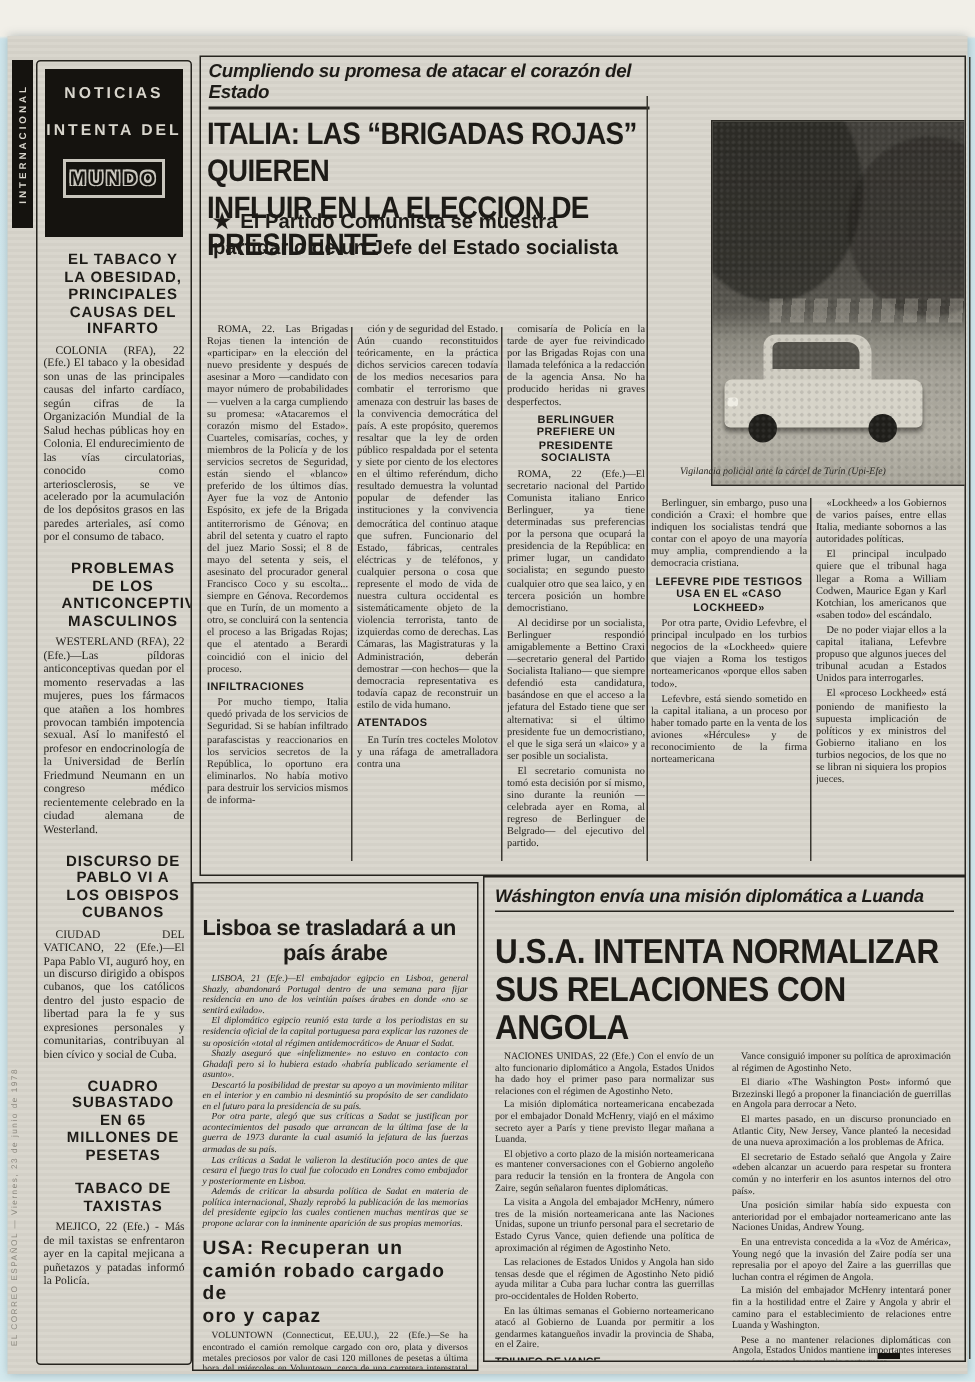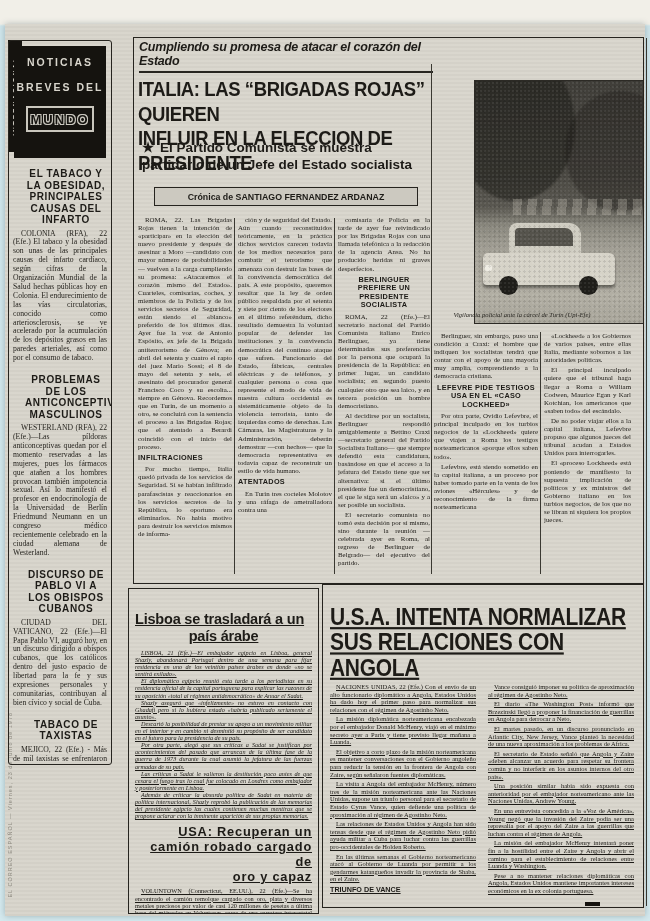--- a/index.html
+++ b/index.html
@@ -23,21 +23,21 @@
     writing-mode:vertical-rl;transform:rotate(180deg);
     color:#d8d5cc;font-family:"Liberation Sans",sans-serif;font-weight:bold;
     font-size:6.5px;letter-spacing:2px;
   }
   .spine-footer{
     position:absolute;left:2px;bottom:18px;writing-mode:vertical-rl;transform:rotate(180deg);
     font-size:5.5px;color:#8d8a80;letter-spacing:1px;font-family:"Liberation Sans",sans-serif;
   }
   
   .sidebar{
-    position:absolute;left:3px;top:16px;width:104px;height:725px;
+    position:absolute;left:19px;top:16px;width:104px;height:870px;
     border:1.5px solid #26241f;border-radius:3px;padding:4px 4px;box-sizing:border-box;overflow:hidden;
   }
   .masthead{
     margin:1px auto 10px auto;width:92px;height:112px;background:#15130f;
     text-align:center;color:#d8d5cc;font-family:"Liberation Sans",sans-serif;font-weight:bold;
     padding-top:10px;box-sizing:border-box;
   }
   .masthead .m-line{font-size:10.5px;letter-spacing:2px;margin-bottom:13px;}
   .mundo-box{
     margin:2px 12px 0 12px;border:2px solid #c9c6bd;padding:2px 0;
@@ -48,21 +48,21 @@
   }
   .brief{margin-bottom:11px;}
   .brief h3{
     margin:0 0 4px 12px;font-family:"Liberation Sans",sans-serif;font-weight:bold;
     font-size:10px;line-height:11.5px;text-align:center;letter-spacing:.6px;
   }
   .brief p{
     margin:0;font-size:7.7px;line-height:8.9px;text-align:justify;text-indent:8px;color:#26241f;
   }
   
-  .nbox{position:absolute;border:1.8px solid #26241f;box-sizing:border-box;background:rgba(255,255,255,0.03);text-decoration:underline;}
+  .nbox{position:absolute;border:1.8px solid #26241f;box-sizing:border-box;background:rgba(255,255,255,0.03);}
   
   .italy{left:128px;top:13px;width:511px;height:547px;overflow:hidden;}
   .it-kicker{
     position:absolute;left:5px;top:2px;width:294px;
     font-family:"Liberation Sans",sans-serif;font-weight:bold;font-style:italic;
     font-size:12.5px;border-bottom:2px solid #26241f;padding-bottom:3px;letter-spacing:-0.2px;
   }
   .it-headline{
     position:absolute;left:4px;top:27px;width:296px;
     font-family:"Liberation Sans",sans-serif;font-weight:bold;font-size:18.5px;line-height:22px;
@@ -140,21 +140,21 @@
   .lis-head{
     margin:0 0 4px 0;font-family:"Liberation Sans",sans-serif;font-weight:bold;
     font-size:14.5px;line-height:17px;letter-spacing:-0.2px;
   }
   .lis-head .hl3{display:block;text-align:center;}
   .lis-pars p{
     margin:0;font-style:italic;font-size:6.2px;line-height:7.1px;text-align:justify;text-indent:6px;
   }
   .truck-head{
     margin:5px 0 3px 0;font-family:"Liberation Sans",sans-serif;font-weight:bold;
-    font-size:12.8px;line-height:15px;text-align:right;letter-spacing:.8px;
+    font-size:12.8px;line-height:15px;text-align:left;letter-spacing:.8px;
   }
   .truck-pars p{margin:0;font-size:6.3px;line-height:7.3px;text-align:justify;text-indent:6px;}
   
   .angola{left:317px;top:560px;width:322px;height:324px;padding:5px 7px;overflow:hidden;}
   .an-kicker{
     font-family:"Liberation Sans",sans-serif;font-weight:bold;font-style:italic;font-size:12px;
     border-bottom:1.5px solid #26241f;padding-bottom:3px;margin-bottom:4px;letter-spacing:-0.2px;
   }
   .an-headline{
     font-family:"Liberation Sans",sans-serif;font-weight:bold;font-size:21px;line-height:23px;
@@ -174,51 +174,51 @@
 <div class="paper">
 
   <div class="spine-bar">
     <span>INTERNACIONAL</span>
   </div>
   <div class="spine-footer">EL CORREO ESPAÑOL — Viernes, 23 de junio de 1978</div>
 
   <aside class="sidebar">
     <div class="masthead">
       <div class="m-line">NOTICIAS</div>
-      <div class="m-line">BREVES DEL</div>
+      <div class="m-line">INTENTA DEL</div>
       <div class="mundo-box">
         <span>MUNDO</span>
       </div>
     </div>
     <section class="brief">
       <h3>EL TABACO Y LA OBESIDAD, PRINCIPALES CAUSAS DEL INFARTO</h3>
       <p>COLONIA (RFA), 22 (Efe.) El tabaco y la obesidad son unas de las principales causas del infarto cardíaco, según cifras de la Organización Mundial de la Salud hechas públicas hoy en Colonia. El endurecimiento de las vías circulatorias, conocido como arteriosclerosis, se ve acelerado por la acumulación de los depósitos grasos en las paredes arteriales, así como por el consumo de tabaco.</p>
     </section>
     <section class="brief">
       <h3>PROBLEMAS DE LOS ANTICONCEPTIVOS MASCULINOS</h3>
       <p>WESTERLAND (RFA), 22 (Efe.)—Las píldoras anticonceptivas quedan por el momento reservadas a las mujeres, pues los fármacos que atañen a los hombres provocan también impotencia sexual. Así lo manifestó el profesor en endocrinología de la Universidad de Berlín Friedmund Neumann en un congreso médico recientemente celebrado en la ciudad alemana de Westerland.</p>
     </section>
     <section class="brief">
       <h3>DISCURSO DE PABLO VI A LOS OBISPOS CUBANOS</h3>
       <p>CIUDAD DEL VATICANO, 22 (Efe.)—El Papa Pablo VI, auguró hoy, en un discurso dirigido a obispos cubanos, que los católicos dentro del justo espacio de libertad para la fe y sus expresiones personales y comunitarias, contribuyan al bien cívico y social de Cuba.</p>
     </section>
     <section class="brief">
+      <h3>CUADRO SUBASTADO EN 65 MILLONES DE PESETAS</h3>
     </section>
     <section class="brief">
       <h3>TABACO DE TAXISTAS</h3>
       <p>MEJICO, 22 (Efe.) - Más de mil taxistas se enfrentaron ayer en la capital mejicana a puñetazos y patadas informó la Policía.</p>
     </section>
 
   </aside>
 
   <section class="nbox italy">
     <div class="it-kicker">Cumpliendo su promesa de atacar el corazón del Estado</div>
     <h1 class="it-headline"><span>ITALIA: LAS “BRIGADAS ROJAS” QUIEREN</span><br><span>INFLUIR EN LA ELECCION DE PRESIDENTE</span></h1>
     <div class="it-subhead"><span class="star">★</span><span>El Partido Comunista se muestra partidario de un Jefe del Estado socialista</span></div>
-    <div class="byline-box">Crónica de SANTIAGO FERNANDEZ ARDANAZ</div>
 
     <div class="ncol col1">
       <p>ROMA, 22. Las Brigadas Rojas tienen la intención de «participar» en la elección del nuevo presidente y después de asesinar a Moro —candidato con mayor número de probabilidades— vuelven a la carga cumpliendo su promesa: «Atacaremos el corazón mismo del Estado». Cuarteles, comisarías, coches, y miembros de la Policía y de los servicios secretos de Seguridad, están siendo el «blanco» preferido de los últimos días. Ayer fue la voz de Antonio Espósito, ex jefe de la Brigada antiterrorismo de Génova; en abril del setenta y cuatro el rapto del juez Mario Sossi; el 8 de mayo del setenta y seis, el asesinato del procurador general Francisco Coco y su escolta... siempre en Génova. Recordemos que en Turín, de un momento a otro, se concluirá con la sentencia el proceso a las Brigadas Rojas; que el atentado a Berardi coincidió con el inicio del proceso.</p>
       <h4 class="h-left">INFILTRACIONES</h4>
       <p>Por mucho tiempo, Italia quedó privada de los servicios de Seguridad. Si se habían infiltrado parafascistas y reaccionarios en los servicios secretos de la República, lo oportuno era eliminarlos. No había motivo para destruir los servicios mismos de informa-</p>
     </div>
     <div class="ncol col2">
       <p>ción y de seguridad del Estado. Aún cuando reconstituidos teóricamente, en la práctica dichos servicios carecen todavía de los medios necesarios para combatir el terrorismo que amenaza con destruir las bases de la convivencia democrática del país. A este propósito, queremos resaltar que la ley de orden público respaldada por el setenta y siete por ciento de los electores en el último referéndum, dicho resultado demuestra la voluntad popular de defender las instituciones y la convivencia democrática del continuo ataque que sufren. Funcionario del Estado, fábricas, centrales eléctricas y de teléfonos, y cualquier persona o cosa que represente el modo de vida de nuestra cultura occidental es sistemáticamente objeto de la violencia terrorista, tanto de izquierdas como de derechas. Las Cámaras, las Magistraturas y la Administración, deberán demostrar —con hechos— que la democracia representativa es todavía capaz de reconstruir un estilo de vida humano.</p>
       <h4 class="h-left">ATENTADOS</h4>
       <p>En Turín tres cocteles Molotov y una ráfaga de ametralladora contra una</p>
@@ -278,20 +278,21 @@
         <p>Las críticas a Sadat le valieron la destitución poco antes de que cesara el fuego tras lo cual fue colocado en Londres como embajador y posteriormente en Lisboa.</p>
         <p>Además de criticar la absurda política de Sadat en materia de política internacional, Shazly reprobó la publicación de las memorias del presidente egipcio las cuales contienen muchas mentiras que se propone aclarar con la inminente aparición de sus propias memorias.</p>
       </div>
     <h2 class="truck-head"><span>USA: Recuperan un</span><br><span>camión robado cargado de</span><br><span>oro y capaz</span></h2>
     <div class="truck-pars">
         <p>VOLUNTOWN (Connecticut, EE.UU.), 22 (Efe.)—Se ha encontrado el camión remolque cargado con oro, plata y diversos metales preciosos por valor de casi 120 millones de pesetas a última hora del miércoles en Voluntown, cerca de una carretera interestatal donde había sido robado unas 13 horas antes.</p>
       </div>
   </section>
 
   <section class="nbox angola">
+    <div class="an-kicker">Wáshington envía una misión diplomática a Luanda</div>
     <h1 class="an-headline"><span>U.S.A. INTENTA NORMALIZAR</span><br><span>SUS RELACIONES CON ANGOLA</span></h1>
     <div class="an-cols">
       <div class="an-col">
         <div>
             <p>NACIONES UNIDAS, 22 (Efe.) Con el envío de un alto funcionario diplomático a Angola, Estados Unidos ha dado hoy el primer paso para normalizar sus relaciones con el régimen de Agostinho Neto.</p>
             <p>La misión diplomática norteamericana encabezada por el embajador Donald McHenry, viajó en el máximo secreto ayer a París y tiene previsto llegar mañana a Luanda.</p>
             <p>El objetivo a corto plazo de la misión norteamericana es mantener conversaciones con el Gobierno angoleño para reducir la tensión en la frontera de Angola con Zaire, según señalaron fuentes diplomáticas.</p>
             <p>La visita a Angola del embajador McHenry, número tres de la misión norteamericana ante las Naciones Unidas, supone un triunfo personal para el secretario de Estado Cyrus Vance, quien defiende una política de aproximación al régimen de Agostinho Neto.</p>
             <p>Las relaciones de Estados Unidos y Angola han sido tensas desde que el régimen de Agostinho Neto pidió ayuda militar a Cuba para luchar contra las guerrillas pro-occidentales de Holden Roberto.</p>
             <p>En las últimas semanas el Gobierno norteamericano atacó al Gobierno de Luanda por permitir a los gendarmes katangueños invadir la provincia de Shaba, en el Zaire.</p>

